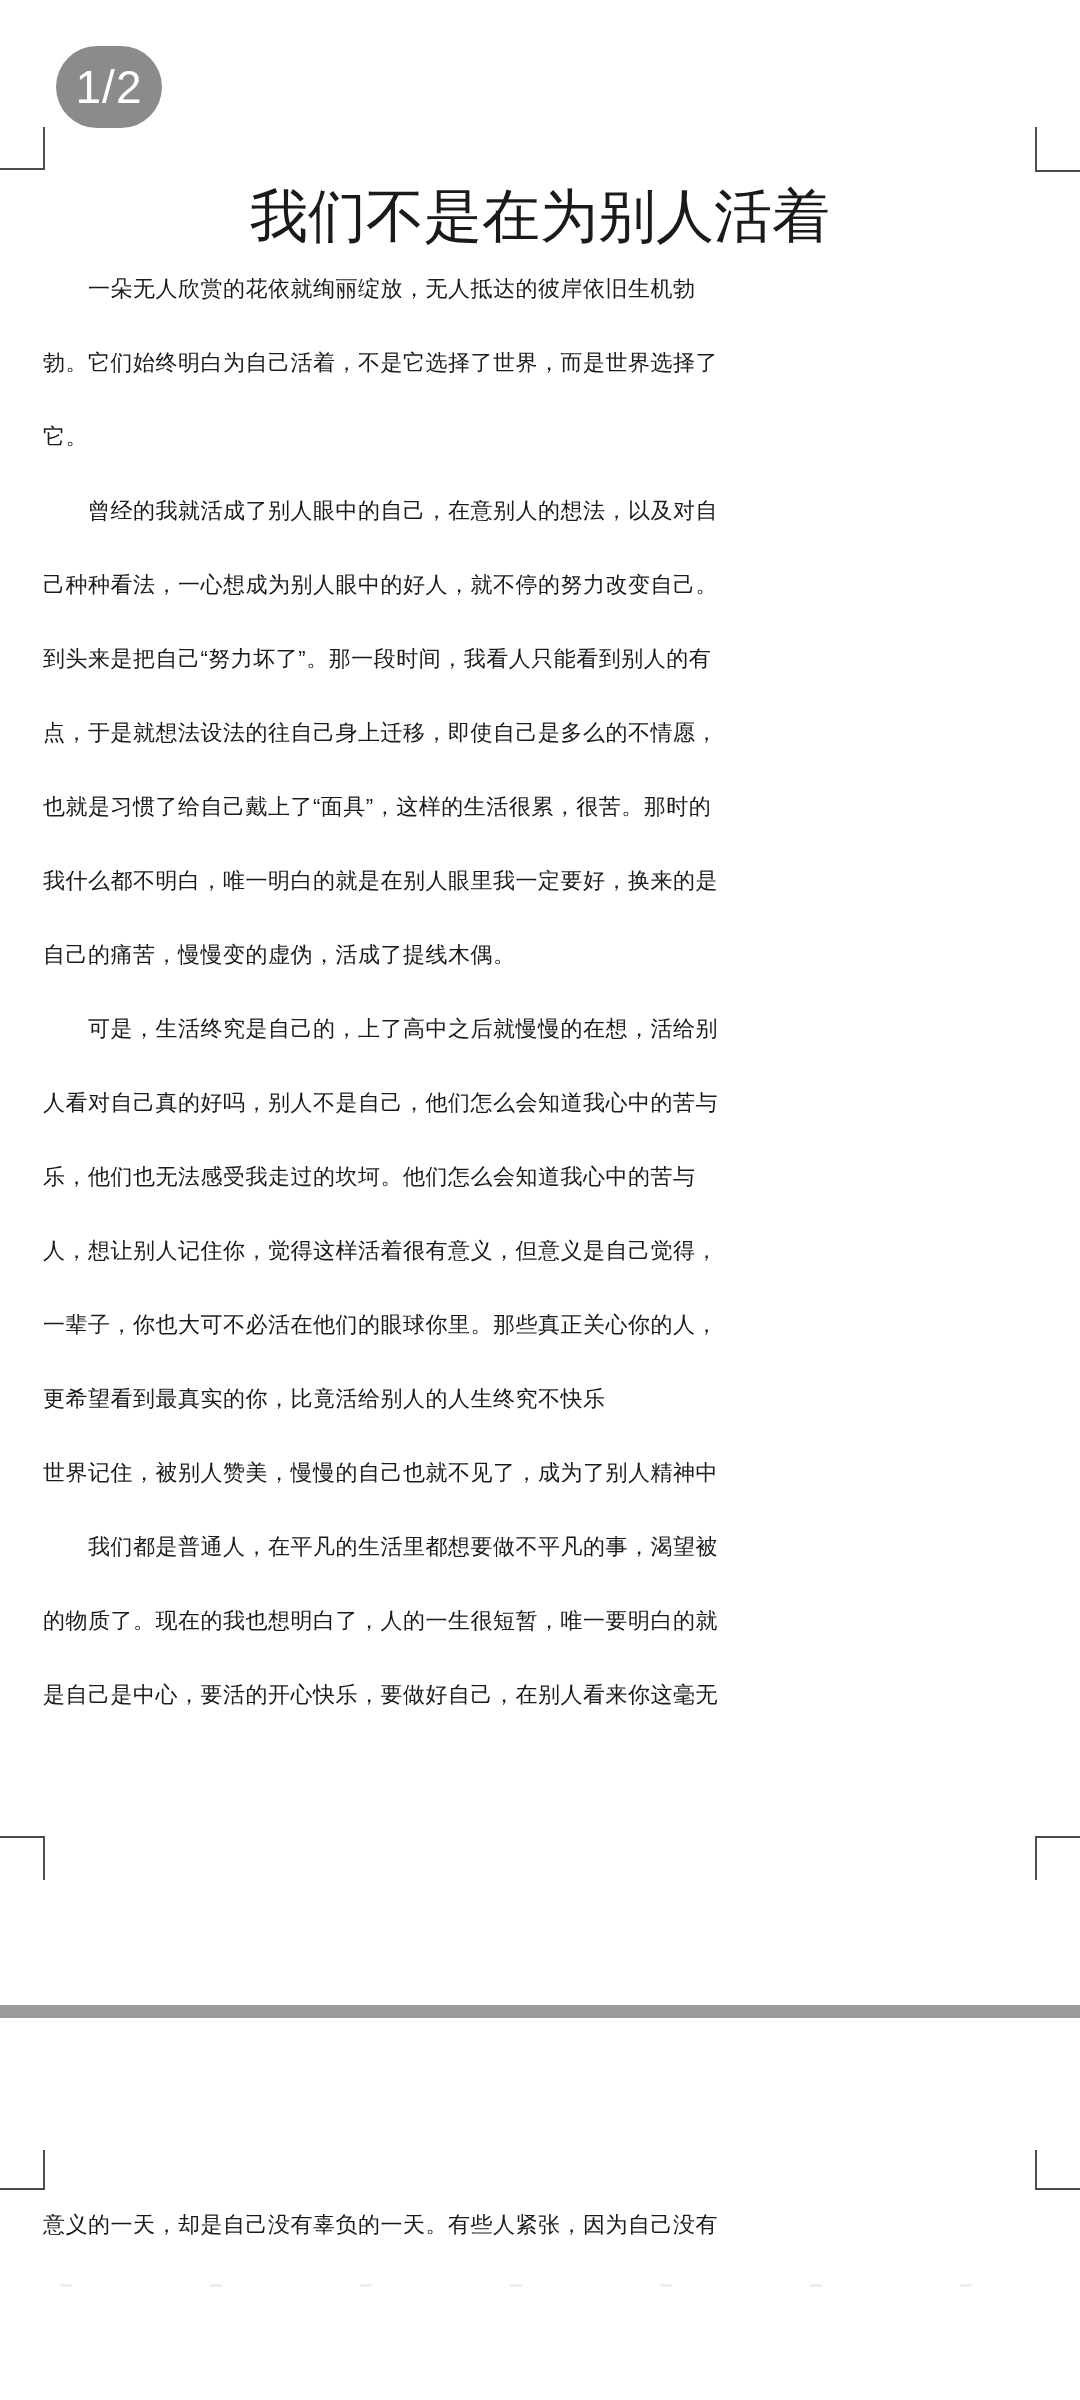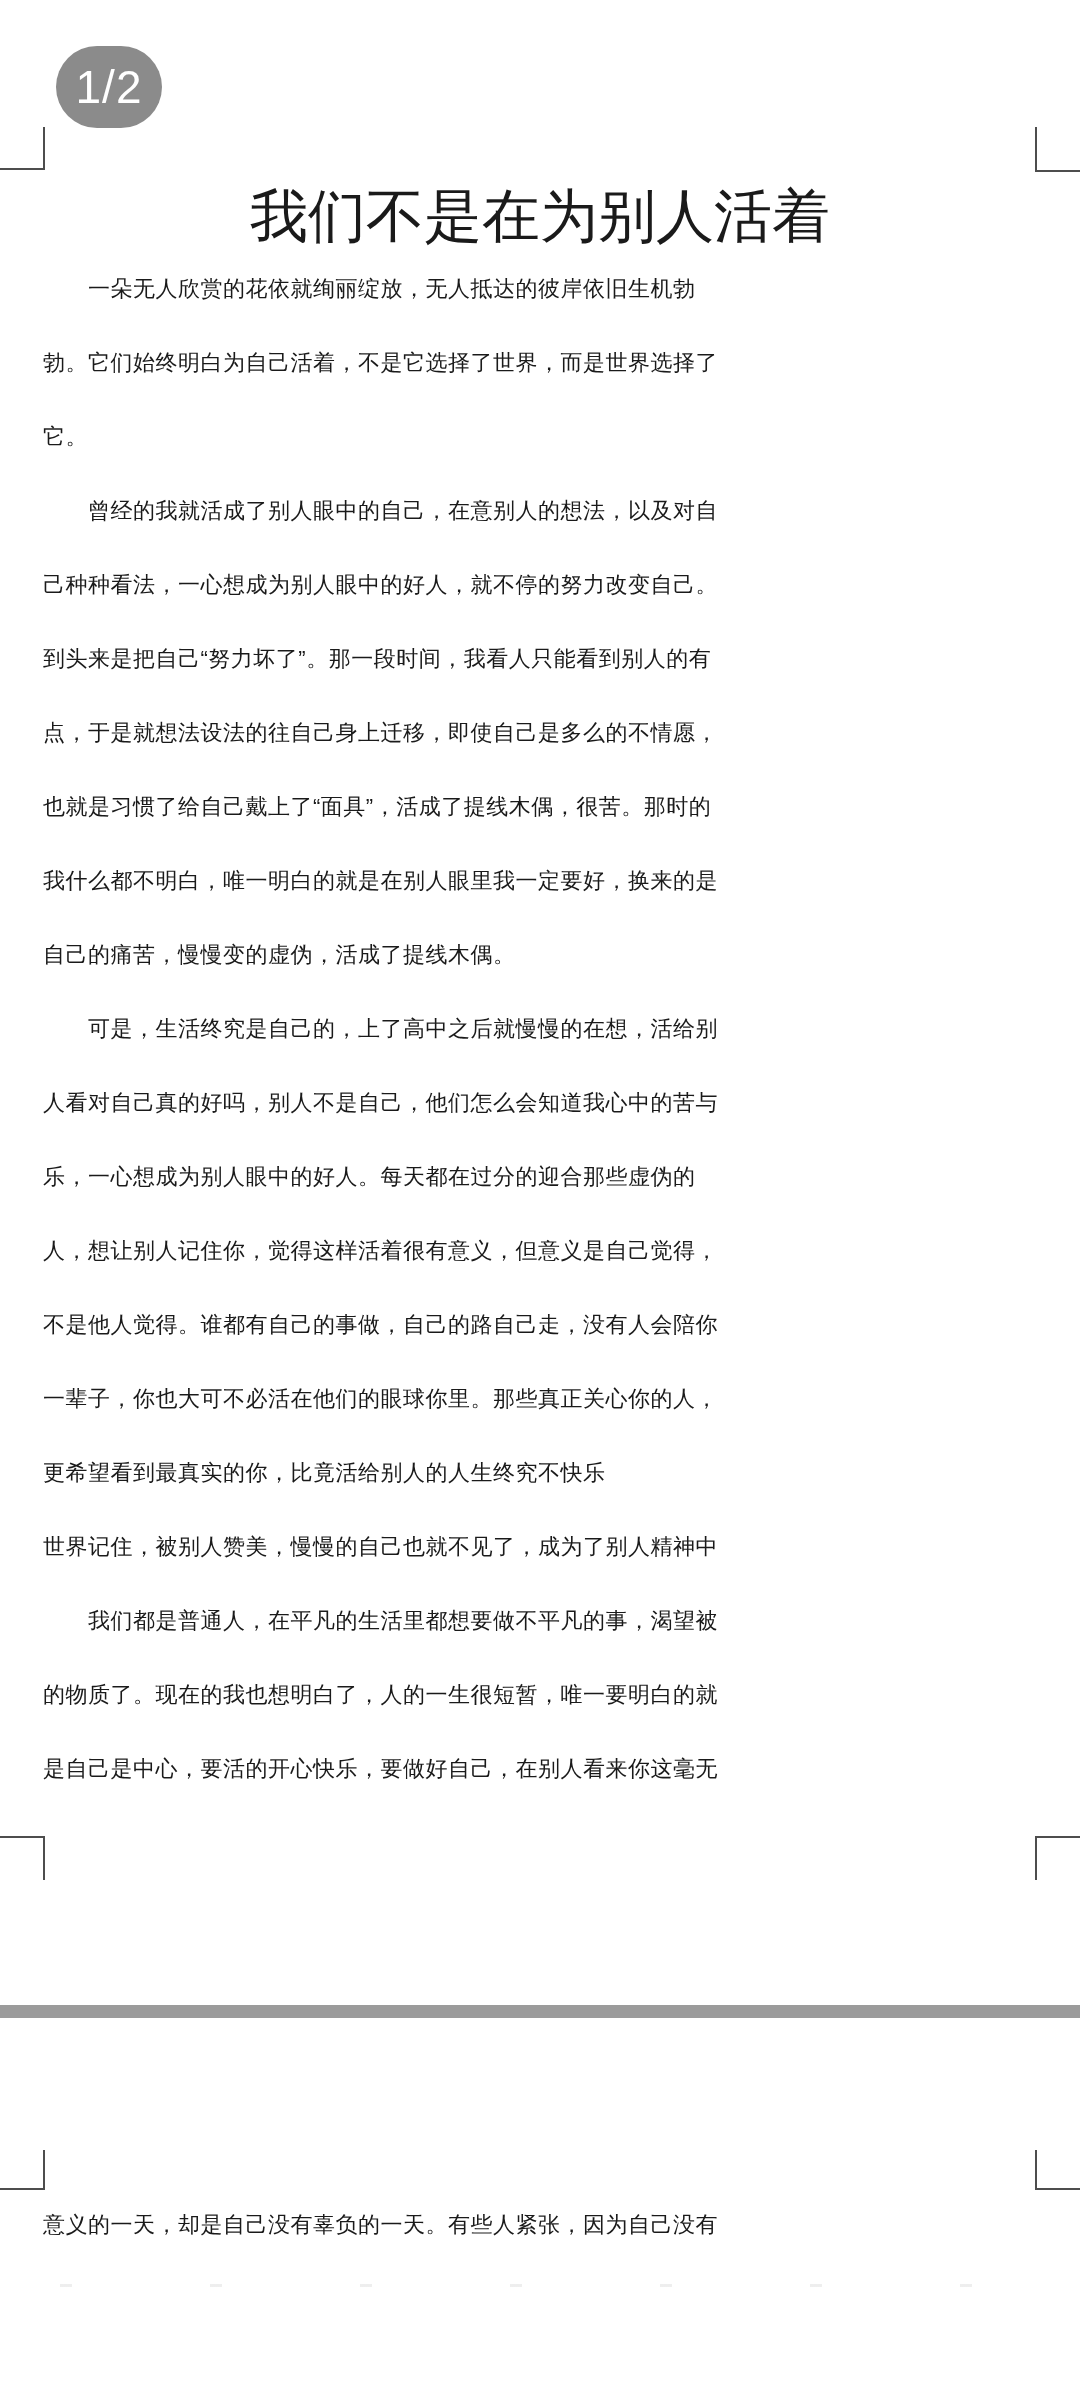--- a/index.html
+++ b/index.html
@@ -103,28 +103,27 @@
   <h1 class="title">我们不是在为别人活着</h1>
 
   <div class="body-text page1">
       <div class="text-line">　　一朵无人欣赏的花依就绚丽绽放，无人抵达的彼岸依旧生机勃</div>
       <div class="text-line">勃。它们始终明白为自己活着，不是它选择了世界，而是世界选择了</div>
       <div class="text-line">它。</div>
       <div class="text-line">　　曾经的我就活成了别人眼中的自己，在意别人的想法，以及对自</div>
       <div class="text-line">己种种看法，一心想成为别人眼中的好人，就不停的努力改变自己。</div>
       <div class="text-line">到头来是把自己“努力坏了”。那一段时间，我看人只能看到别人的有</div>
       <div class="text-line">点，于是就想法设法的往自己身上迁移，即使自己是多么的不情愿，</div>
-      <div class="text-line">也就是习惯了给自己戴上了“面具”，活成了提线木偶，很苦。那时的</div>
+      <div class="text-line">也就是习惯了给自己戴上了“面具”，这样的生活很累，很苦。那时的</div>
       <div class="text-line">我什么都不明白，唯一明白的就是在别人眼里我一定要好，换来的是</div>
       <div class="text-line">自己的痛苦，慢慢变的虚伪，活成了提线木偶。</div>
       <div class="text-line">　　可是，生活终究是自己的，上了高中之后就慢慢的在想，活给别</div>
       <div class="text-line">人看对自己真的好吗，别人不是自己，他们怎么会知道我心中的苦与</div>
-      <div class="text-line">乐，一心想成为别人眼中的好人。每天都在过分的迎合那些虚伪的</div>
+      <div class="text-line">乐，他们也无法感受我走过的坎坷。他们怎么会知道我心中的苦与</div>
       <div class="text-line">人，想让别人记住你，觉得这样活着很有意义，但意义是自己觉得，</div>
-      <div class="text-line">不是他人觉得。谁都有自己的事做，自己的路自己走，没有人会陪你</div>
       <div class="text-line">一辈子，你也大可不必活在他们的眼球你里。那些真正关心你的人，</div>
       <div class="text-line">更希望看到最真实的你，比竟活给别人的人生终究不快乐</div>
       <div class="text-line">世界记住，被别人赞美，慢慢的自己也就不见了，成为了别人精神中</div>
       <div class="text-line">　　我们都是普通人，在平凡的生活里都想要做不平凡的事，渴望被</div>
       <div class="text-line">的物质了。现在的我也想明白了，人的一生很短暂，唯一要明白的就</div>
       <div class="text-line">是自己是中心，要活的开心快乐，要做好自己，在别人看来你这毫无</div>
     </div>
 
   <i class="mark ml-h"></i>
   <i class="mark ml-v"></i>

